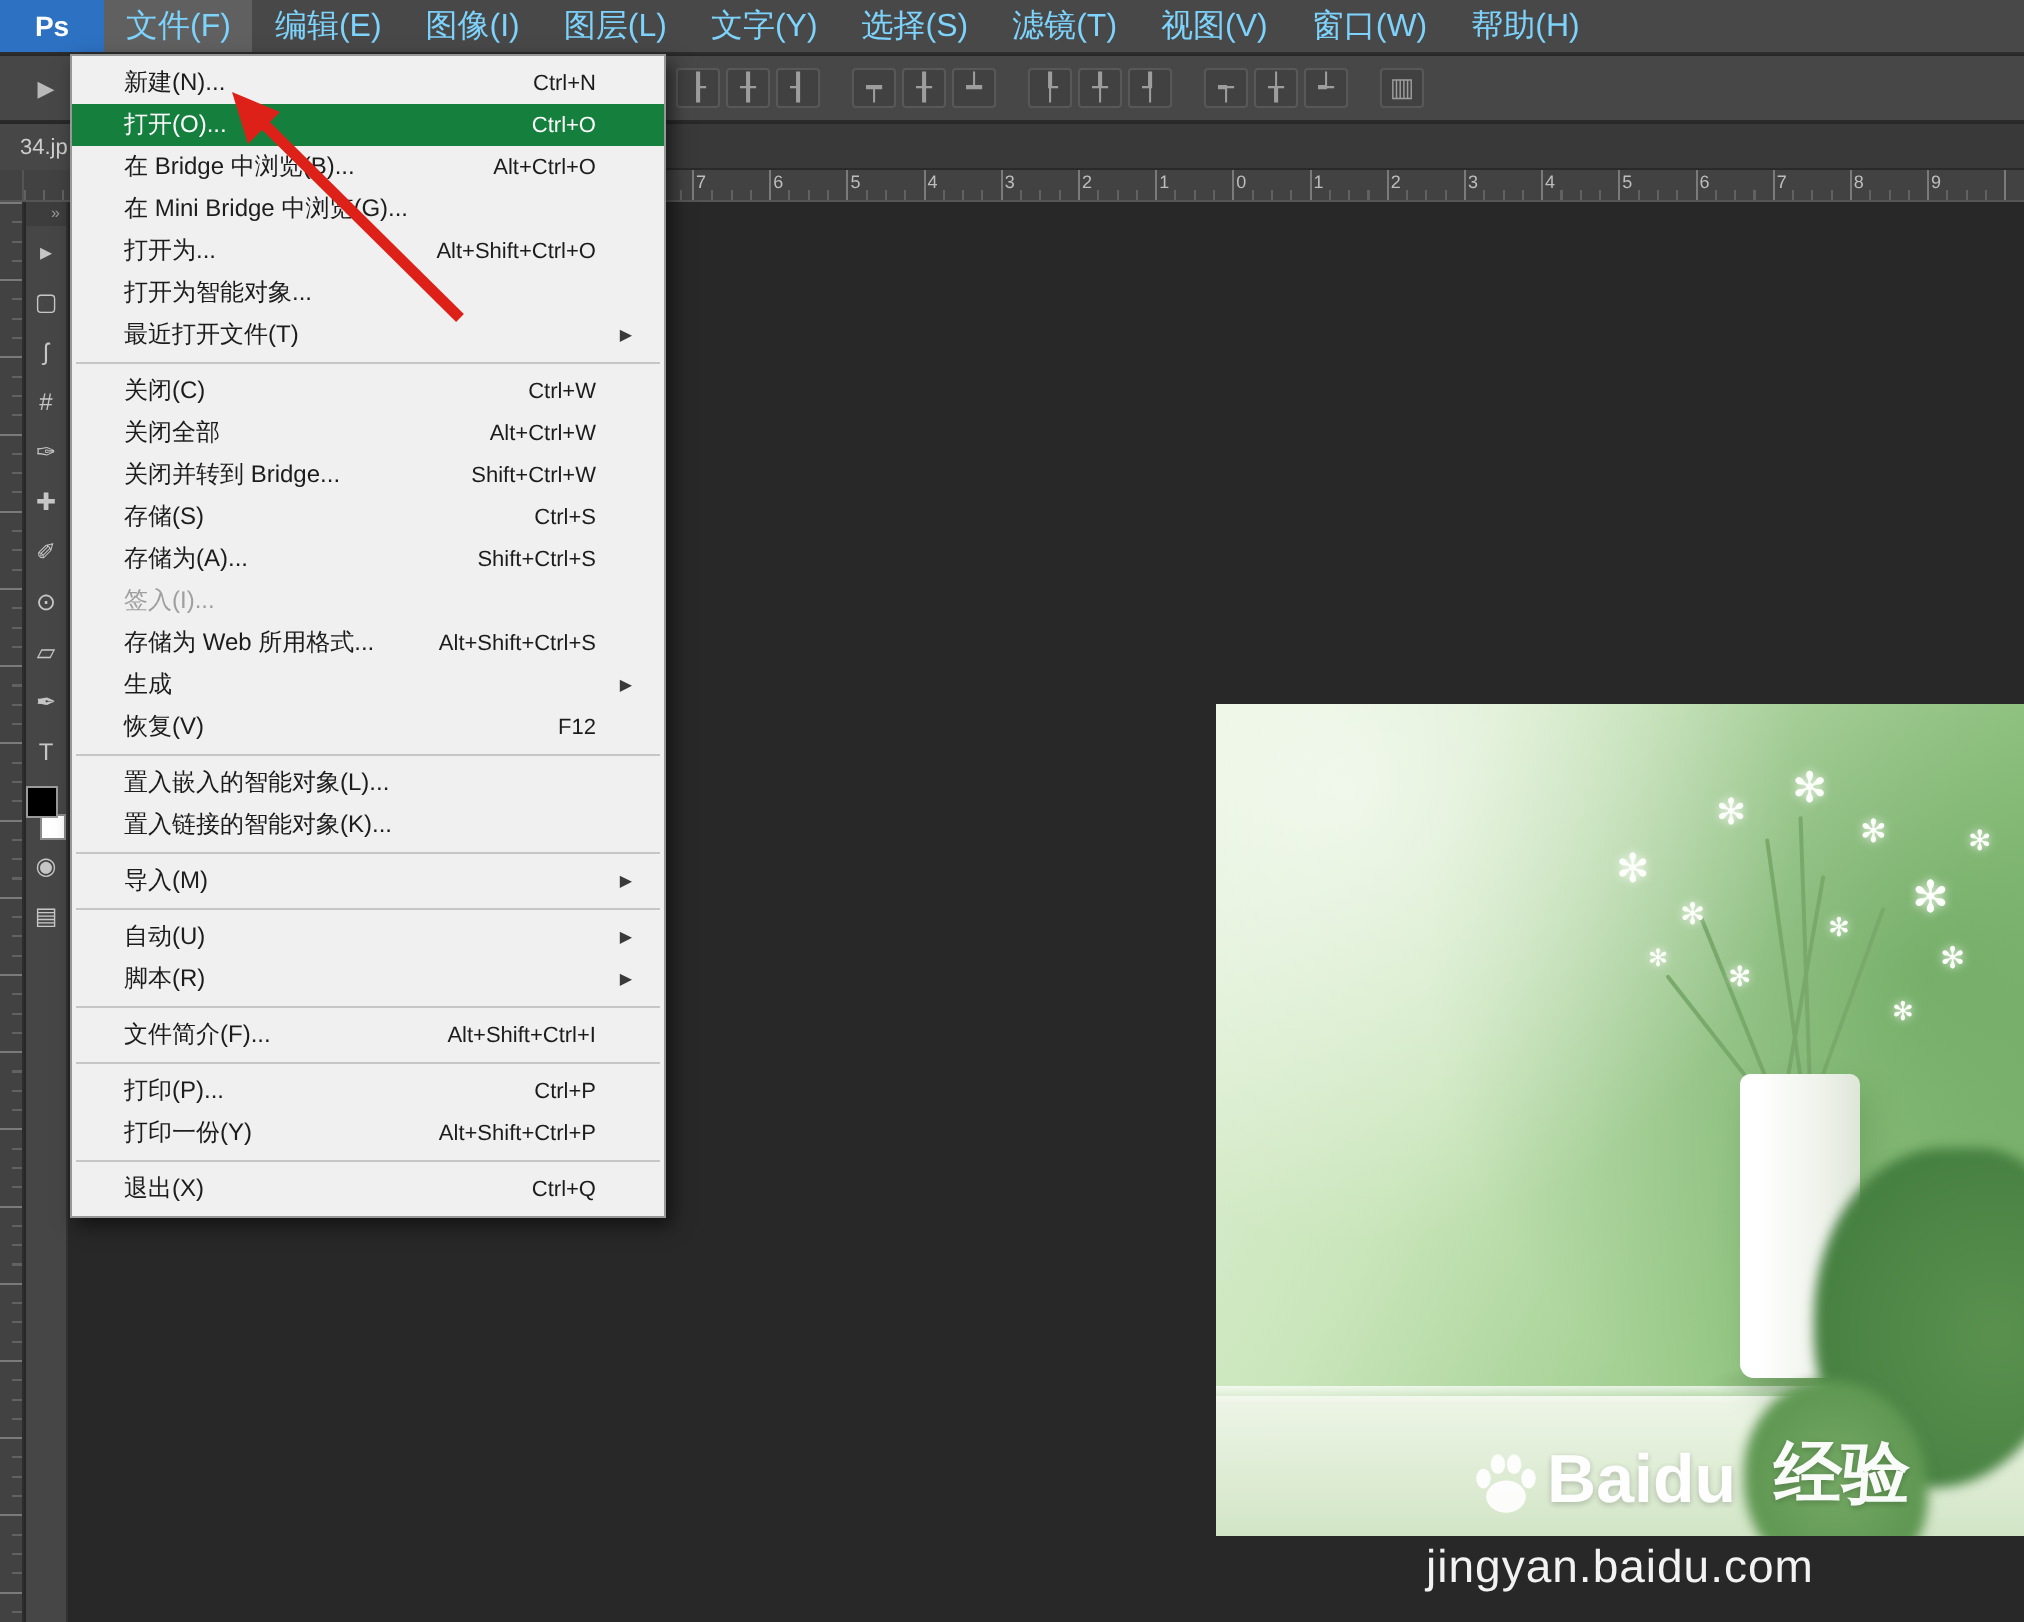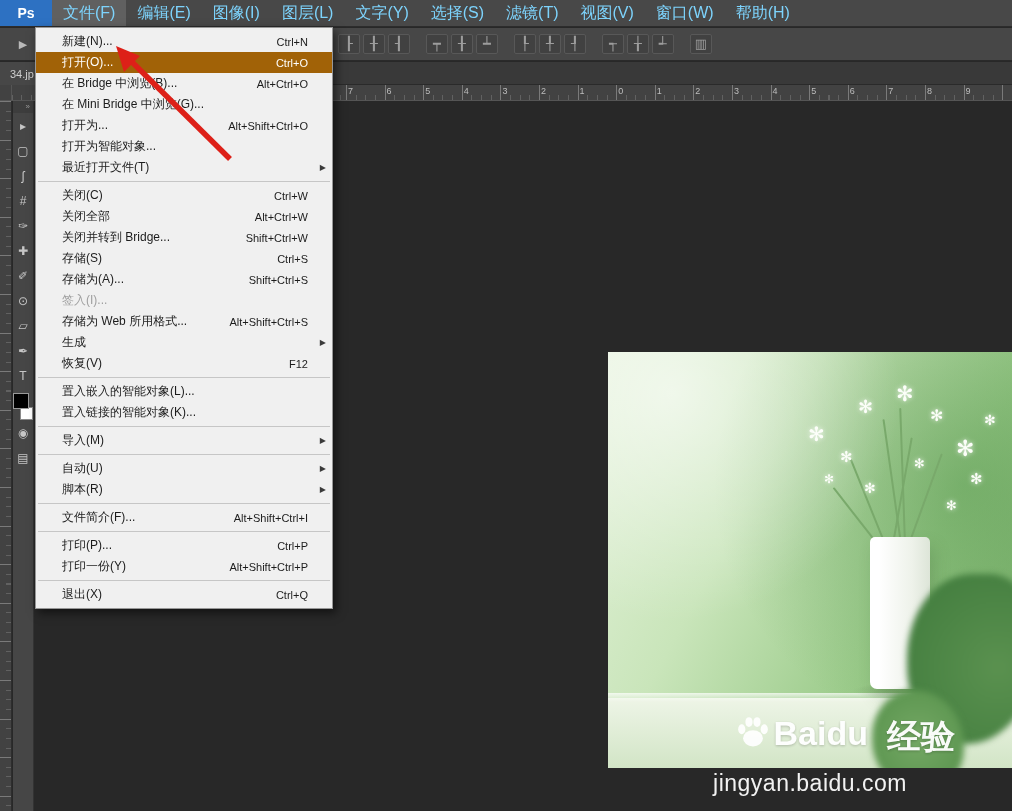--- a/index.html
+++ b/index.html
@@ -37,25 +37,25 @@
   
   .toolbar{position:absolute;left:13px;top:101px;bottom:0;width:21px;background:#464646;border-right:1px solid #333;display:flex;flex-direction:column;align-items:center;z-index:10}
   .toolbar-header{width:100%;height:12px;color:#9a9a9a;font-size:8px;line-height:11px;text-align:right;padding-right:3px;background:#3d3d3d}
   .tool{width:21px;height:25px;display:flex;align-items:center;justify-content:center;color:#c6c6c6;font-size:12px}
   .swatches{position:relative;width:20px;height:27px;margin-top:5px;flex:0 0 auto}
   .swatch-bg{position:absolute;right:0;bottom:0;width:13px;height:13px;background:#fff;border:1px solid #8a8a8a}
   .swatch-fg{position:absolute;left:0;top:0;width:16px;height:16px;background:#000;border:1px solid #9a9a9a}
 
   
   .menu-panel{position:absolute;left:35px;top:27px;width:298px;background:#f0f0f0;border:1px solid #979797;box-shadow:3px 4px 9px rgba(0,0,0,.55);z-index:60;padding:3px 0}
-  .menu-item{height:21px;display:flex;align-items:center;padding:0 6px 0 26px;font-size:12px;color:#1c1c1c;cursor:default}
+  .menu-item{height:21px;display:flex;align-items:center;padding:0 16px 0 26px;font-size:12px;color:#1c1c1c;cursor:default}
   .mi-shortcut{margin-left:auto;padding-right:6px;font-size:11px;color:#1c1c1c}
   .mi-arrow{width:12px;color:#3a3a3a;font-size:8px;text-align:right}
   .menu-item.has-submenu .mi-arrow::before{content:"▶"}
-  .menu-item.highlighted{background:#a16207;color:#fff}
+  .menu-item.highlighted{background:#15803d;color:#fff}
   .menu-item.highlighted .mi-shortcut{color:#fff}
   .menu-item.disabled{color:#9f9f9f}
   .menu-item.disabled .mi-shortcut{color:#9f9f9f}
   .menu-item.separator{height:7px;padding:0;position:relative;pointer-events:none}
   .menu-item.separator::after{content:"";position:absolute;left:2px;right:2px;top:3px;border-top:1px solid #c6c6c6}
 
   
   .red-arrow{position:absolute;left:112px;top:46px;z-index:70;pointer-events:none}
 
   
@@ -66,21 +66,21 @@
       linear-gradient(118deg,#e4f2da 0%,#c9e5ba 35%,#9bcb8a 68%,#7cb26d 100%)}
   .sill{position:absolute;left:0;right:0;bottom:0;height:70px;background:linear-gradient(to bottom,#eef5e7,#d2e5c6)}
   .sill-edge{position:absolute;left:0;right:0;bottom:66px;height:9px;background:linear-gradient(to bottom,rgba(255,255,255,.75),rgba(255,255,255,0))}
   .stem{position:absolute;width:2px;background:#79a96b;transform-origin:bottom center;border-radius:2px}
   .flower{position:absolute;color:#fcfef9;text-shadow:0 0 5px rgba(255,255,255,.85)}
   .flower::before{content:"✻"}
   .vase-shadow{position:absolute;left:244px;top:330px;width:112px;height:18px;background:radial-gradient(ellipse at center,rgba(75,105,65,.35),rgba(75,105,65,0) 70%)}
   .vase{position:absolute;left:262px;top:185px;width:60px;height:152px;border-radius:5px 5px 7px 7px;background:linear-gradient(to right,#ffffff 15%,#eef2ea 70%,#dde5d8);box-shadow:5px 9px 16px rgba(60,100,50,.22)}
   .leaf{position:absolute;right:-25px;bottom:24px;width:130px;height:170px;border-radius:55% 40% 60% 50%;background:radial-gradient(ellipse at 70% 55%,#5a914f,#3f7a3c);filter:blur(3px)}
   .leaf2{position:absolute;right:48px;bottom:-22px;width:92px;height:100px;border-radius:50% 60% 45% 55%;background:radial-gradient(ellipse at 50% 50%,#74a864,#55904a);filter:blur(3px)}
-  .watermark{position:absolute;right:57px;bottom:8px;display:flex;align-items:flex-start;color:#fff;font-weight:bold;font-size:34px;text-shadow:0 1px 3px rgba(0,0,0,.22);opacity:.96}
+  .watermark{position:absolute;right:57px;bottom:8px;display:flex;align-items:flex-end;color:#fff;font-weight:bold;font-size:34px;text-shadow:0 1px 3px rgba(0,0,0,.22);opacity:.96}
   .paw{width:36px;height:36px;margin-right:3px;opacity:.97}
   .wm-cn{margin-left:19px}
   .jingyan{position:absolute;left:608px;top:770px;width:404px;text-align:center;color:#f2f2f2;font-weight:normal;font-size:23px;letter-spacing:.5px;z-index:8}
 </style>
 </head>
 <body>
 
 <div class="menubar">
   <div class="ps-logo">Ps</div>
   <div class="menu-label active">文件(F)</div>

